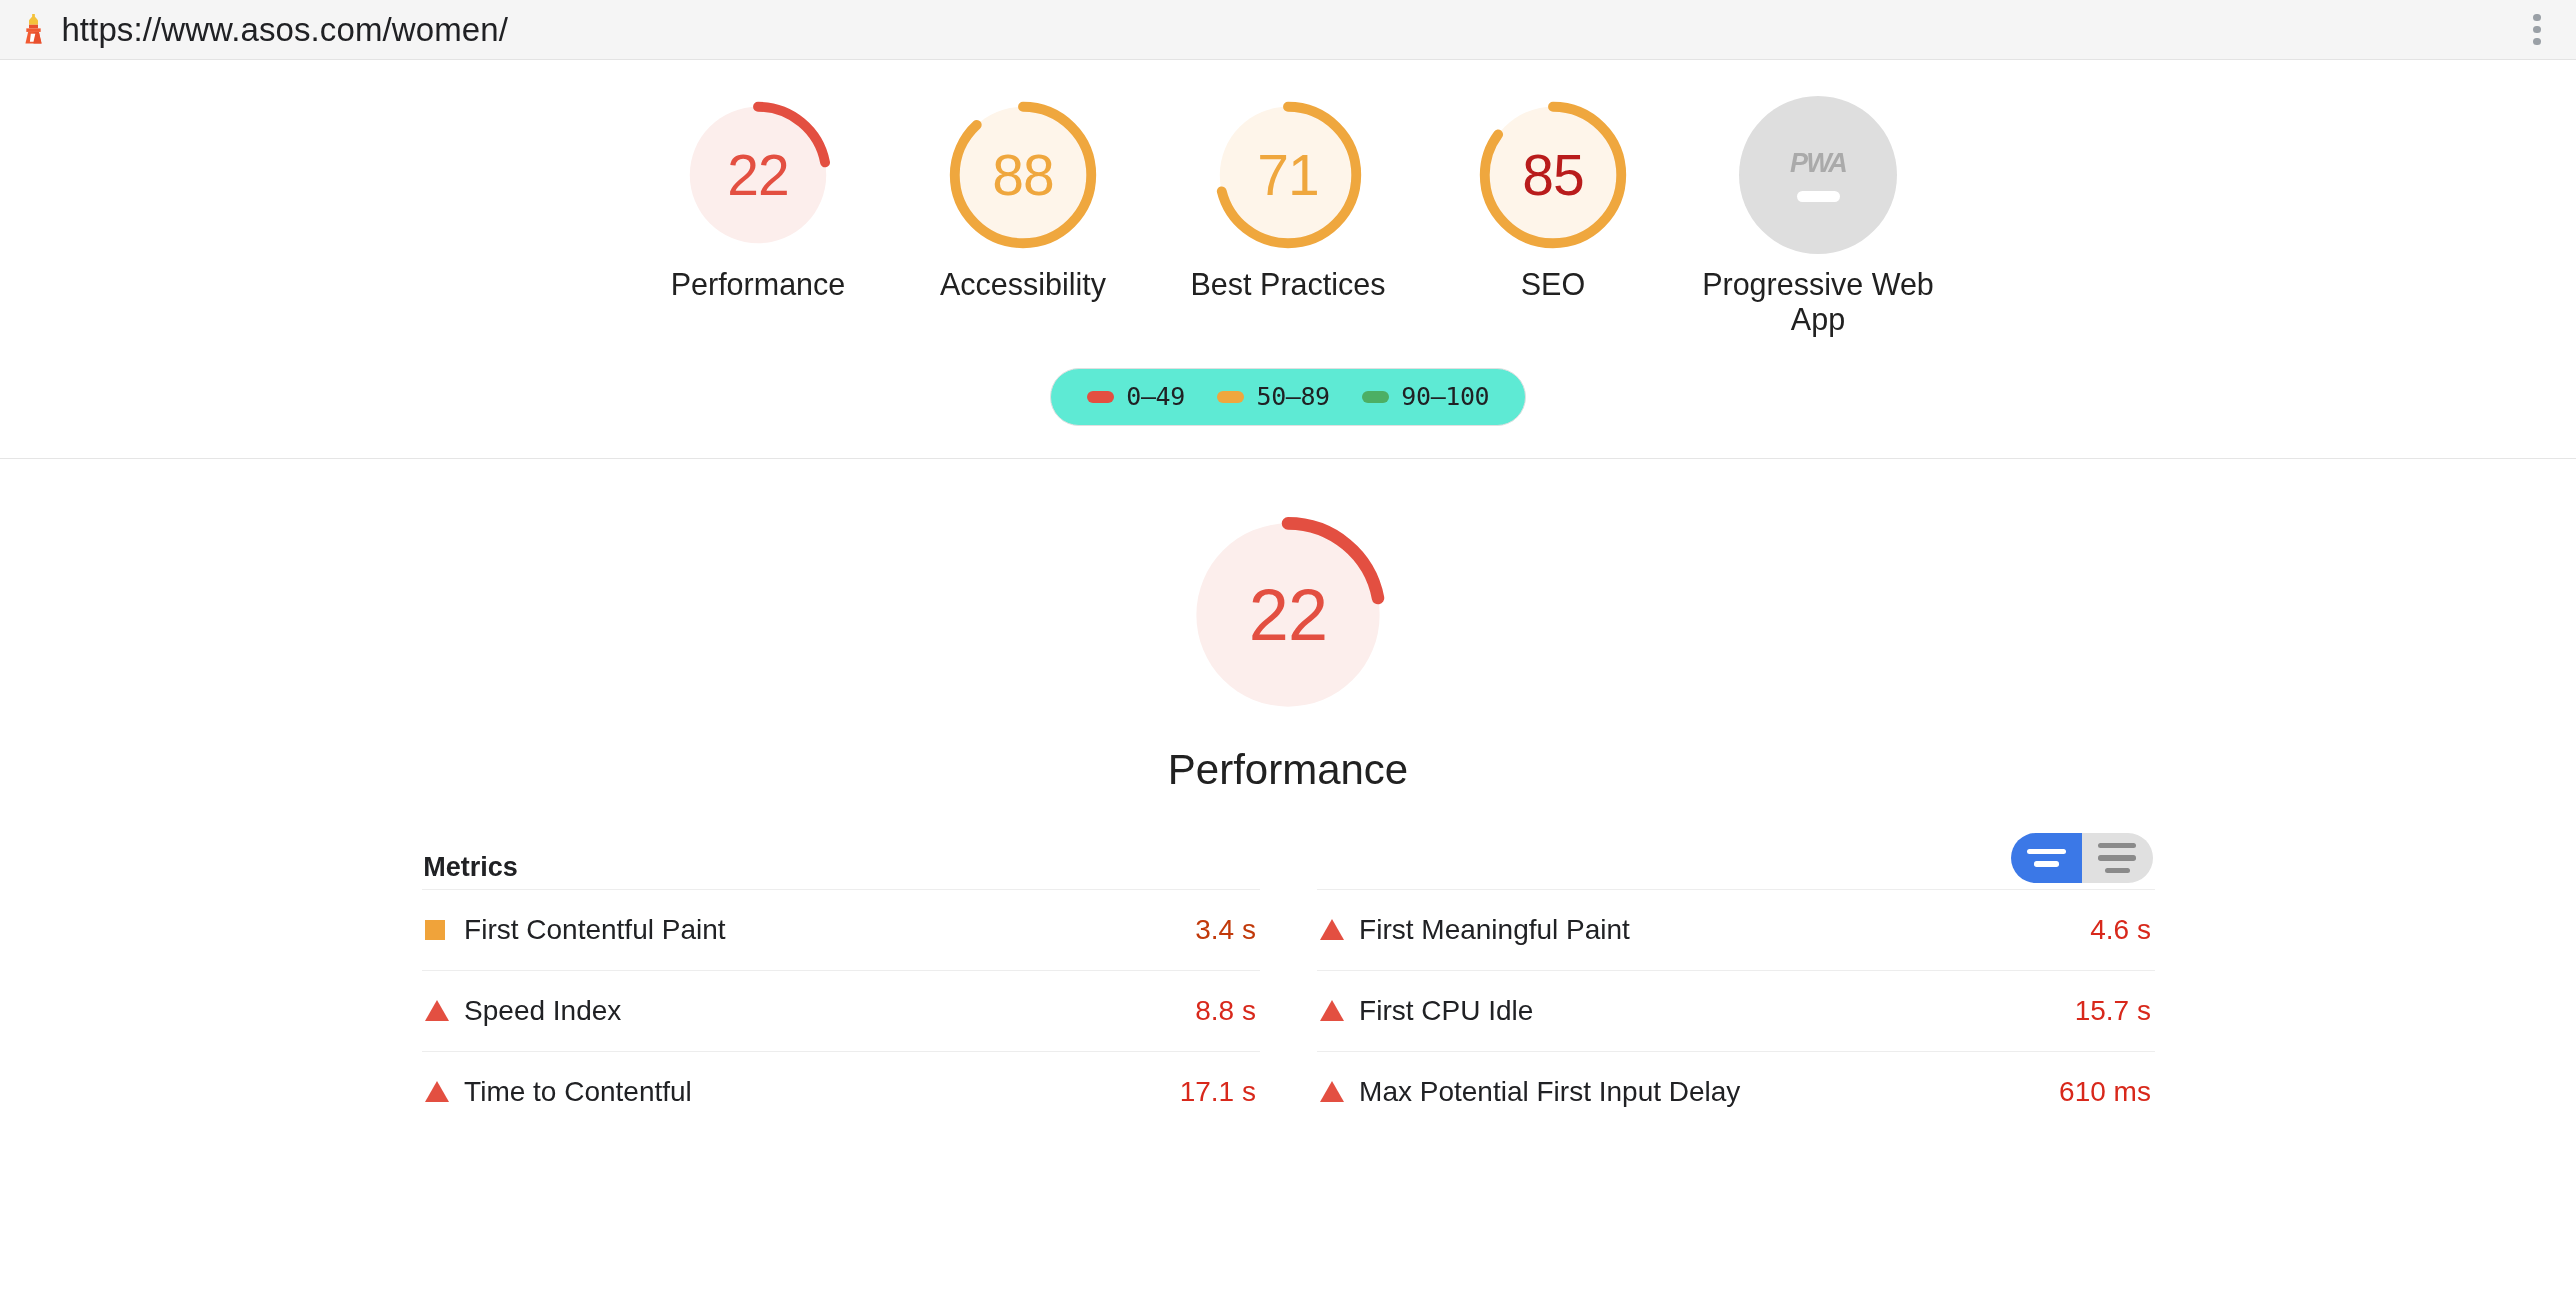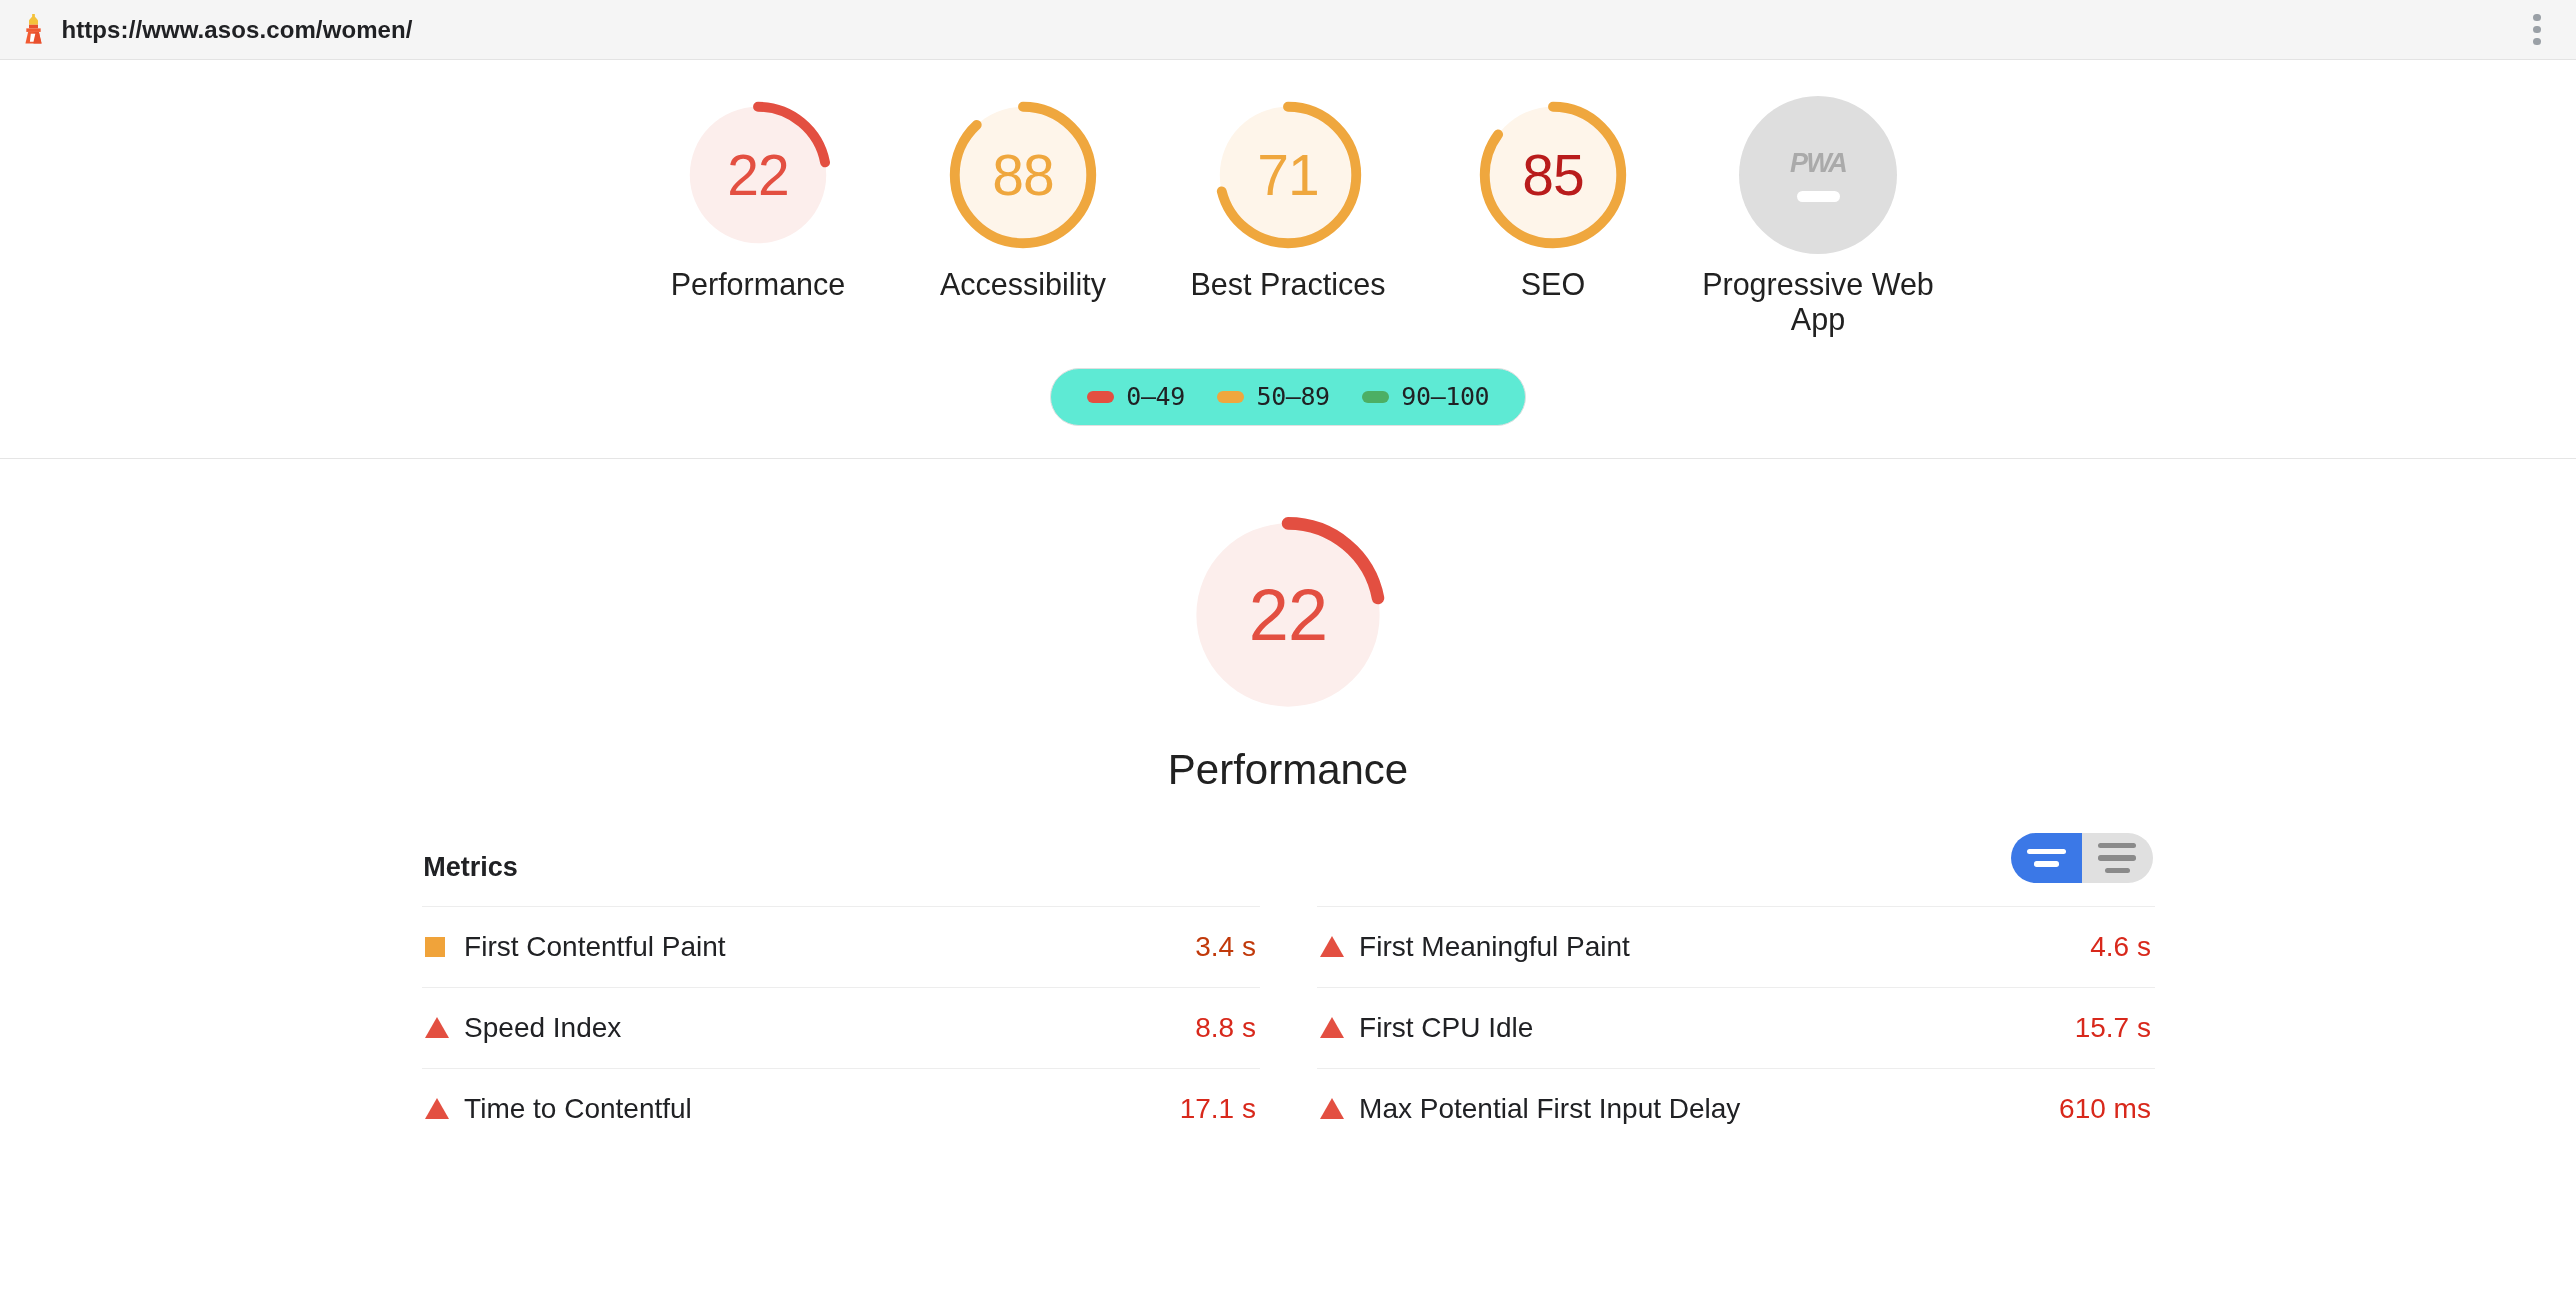--- a/index.html
+++ b/index.html
@@ -21,25 +21,24 @@
     position: relative;
     height: 60px;
     background: #f5f5f5;
     border-bottom: 0.9px solid #e3e3e3;
     display: flex;
     align-items: center;
     padding: 0 20px 0 20px;
   }
   .lh-favicon { width: 27px; height: 30.5px; flex: none; position: relative; margin-right: 14.4px; }
   .url-text {
-    font-size: 24px;
+    font-size: 33px;
     color: #202124;
     letter-spacing: 0.1px;
     white-space: nowrap;
-    font-weight: bold;
   }
   .kebab {
     position: absolute;
     right: 23px; top: 50%;
     transform: translateY(-50%);
     width: 32px; height: 32px;
     display: flex; flex-direction: column;
     align-items: center; justify-content: center; gap: 4.5px;
   }
   .kebab i { display:block; width:7.2px; height:7.2px; border-radius:50%; background:#9aa0a6; }
@@ -173,21 +172,21 @@
   .toggle-half.off i { background:#8a8a8a; display:block; height:5.4px; border-radius:2.7px; }
   .toggle-half.on i:nth-child(1){ width:39px; }
   .toggle-half.on i:nth-child(2){ width:25px; }
   .toggle-half.off i:nth-child(1){ width:38px; }
   .toggle-half.off i:nth-child(2){ width:38px; }
   .toggle-half.off i:nth-child(3){ width:25px; }
 
   .metrics-cols {
     display:flex;
     gap: 57px;
-    margin-top: 23px;
+    margin-top: 6px;
   }
   .metrics-col { flex: 1 1 0; min-width:0; }
 
   .metric-row {
     display:flex;
     align-items:center;
     height: 81px;
     border-top: 1.8px solid #ededed;
     padding: 0 3.6px;
   }

